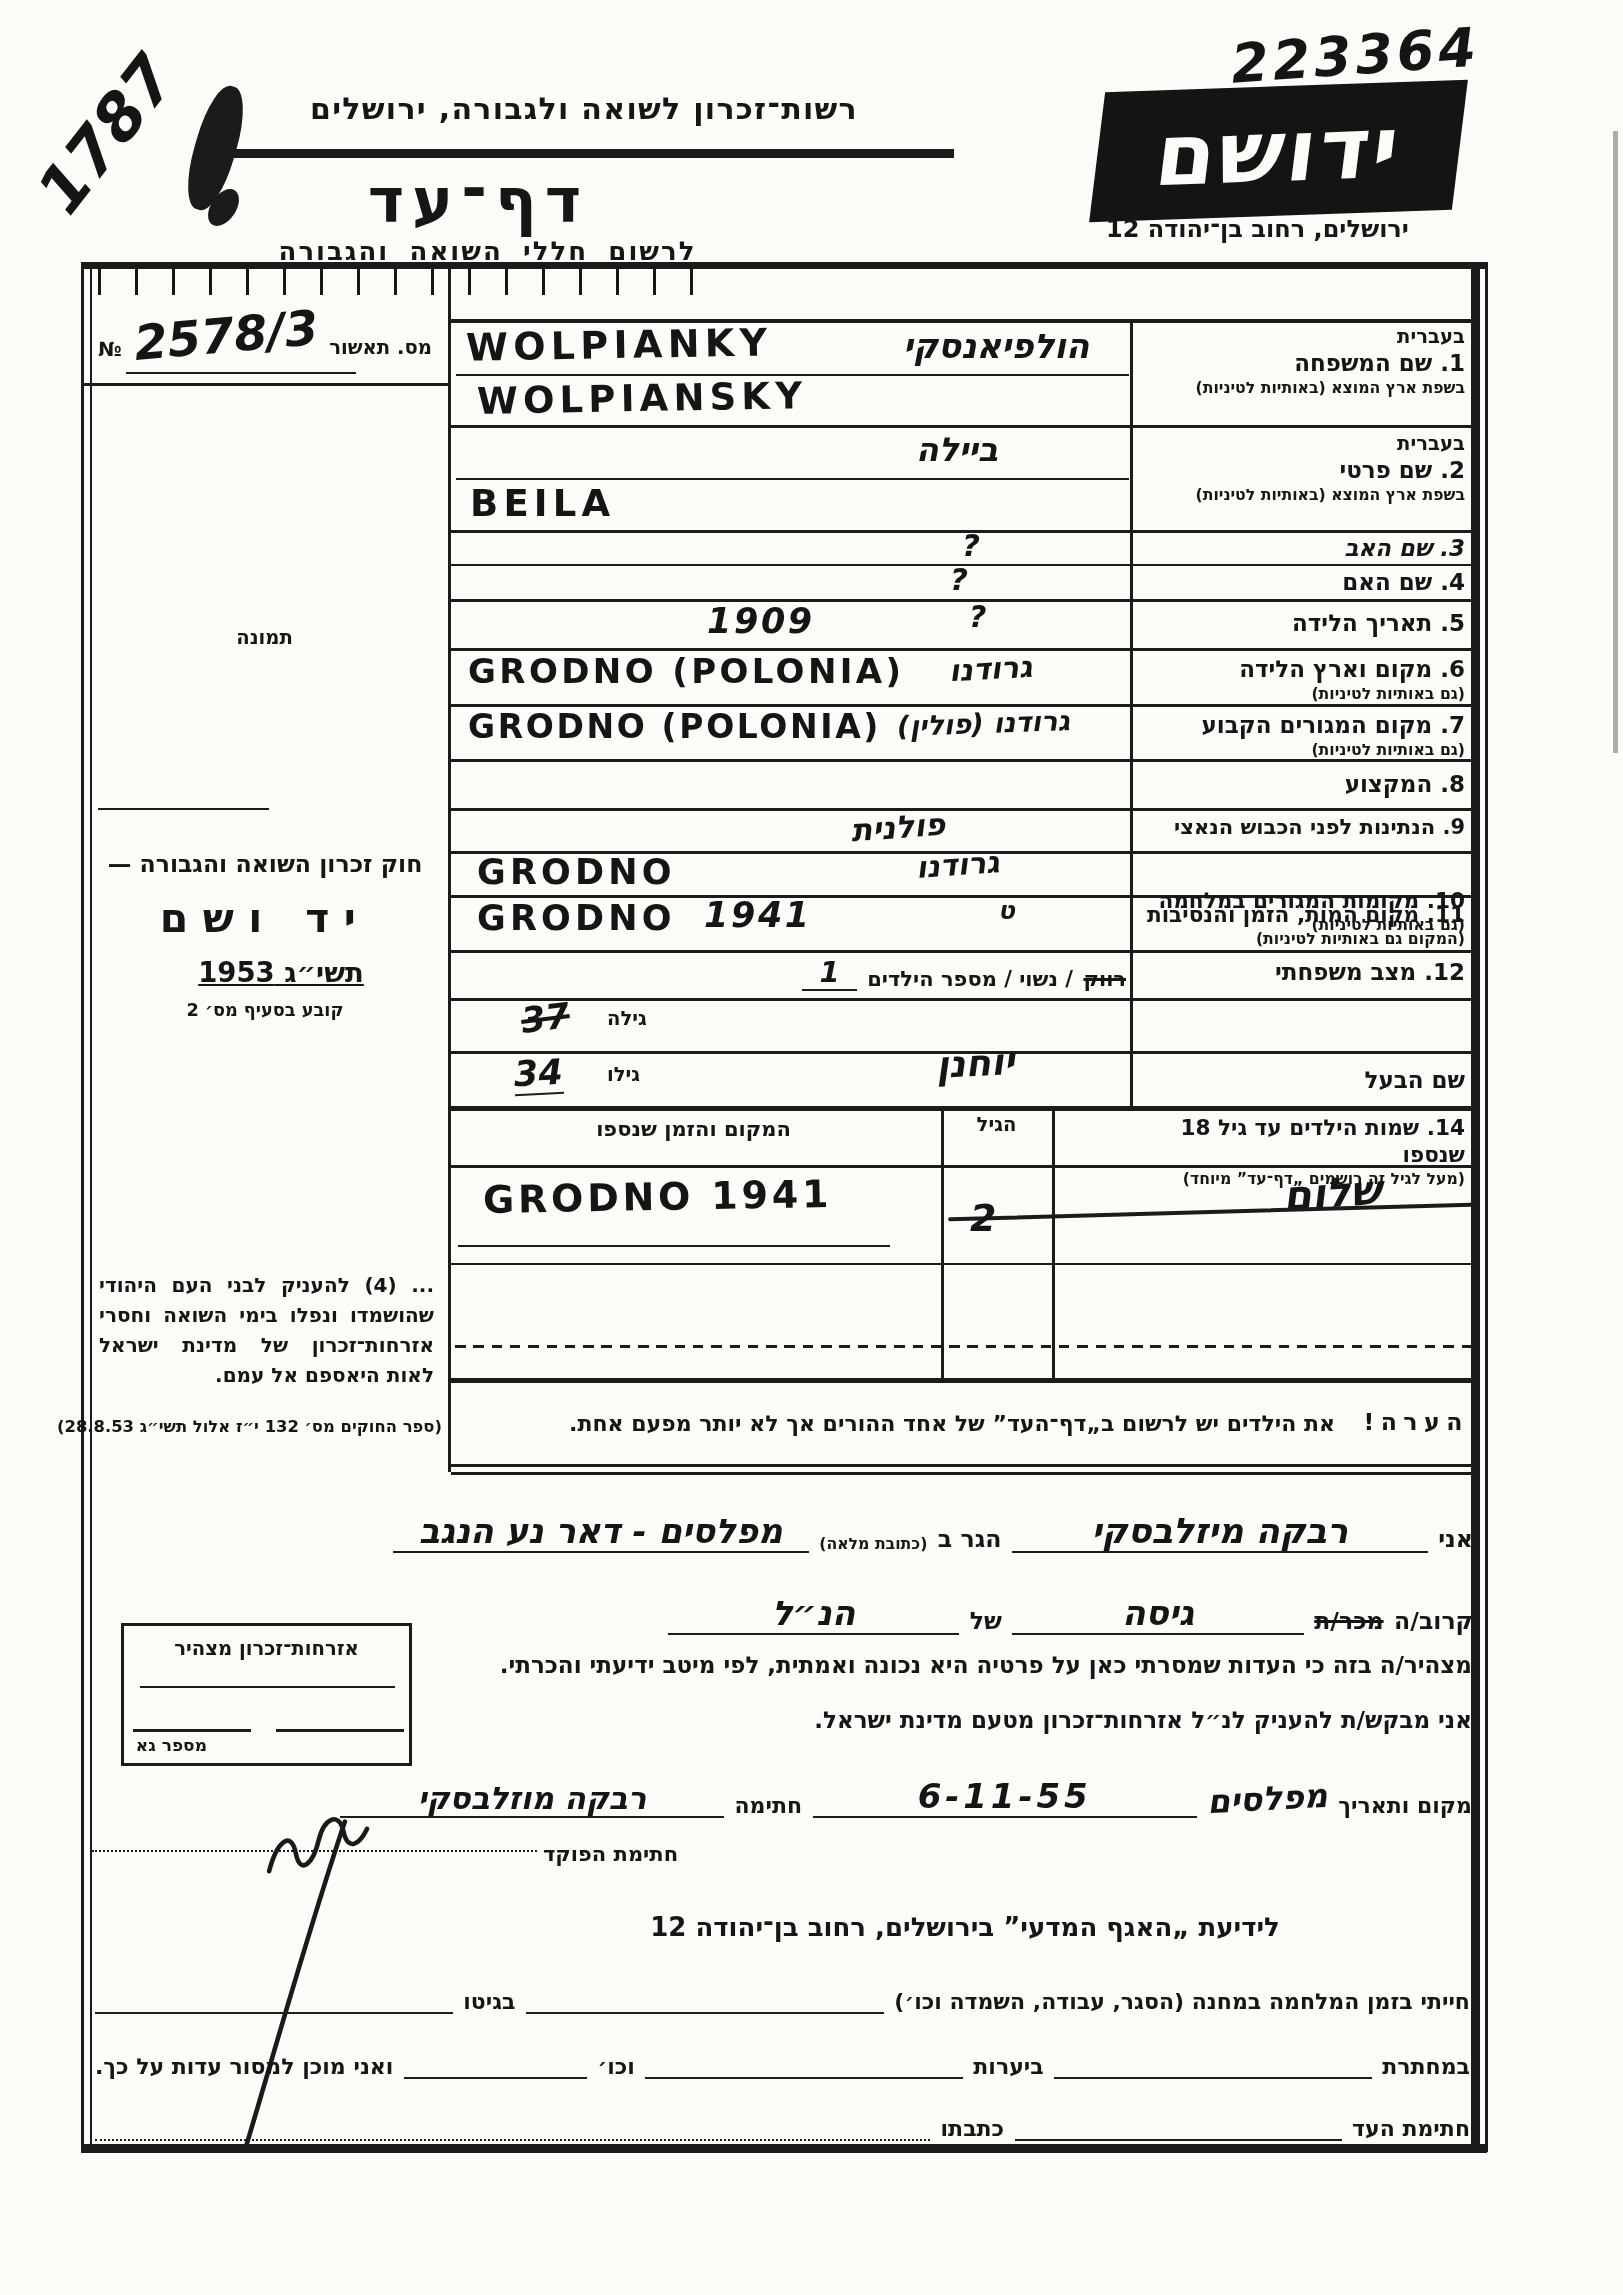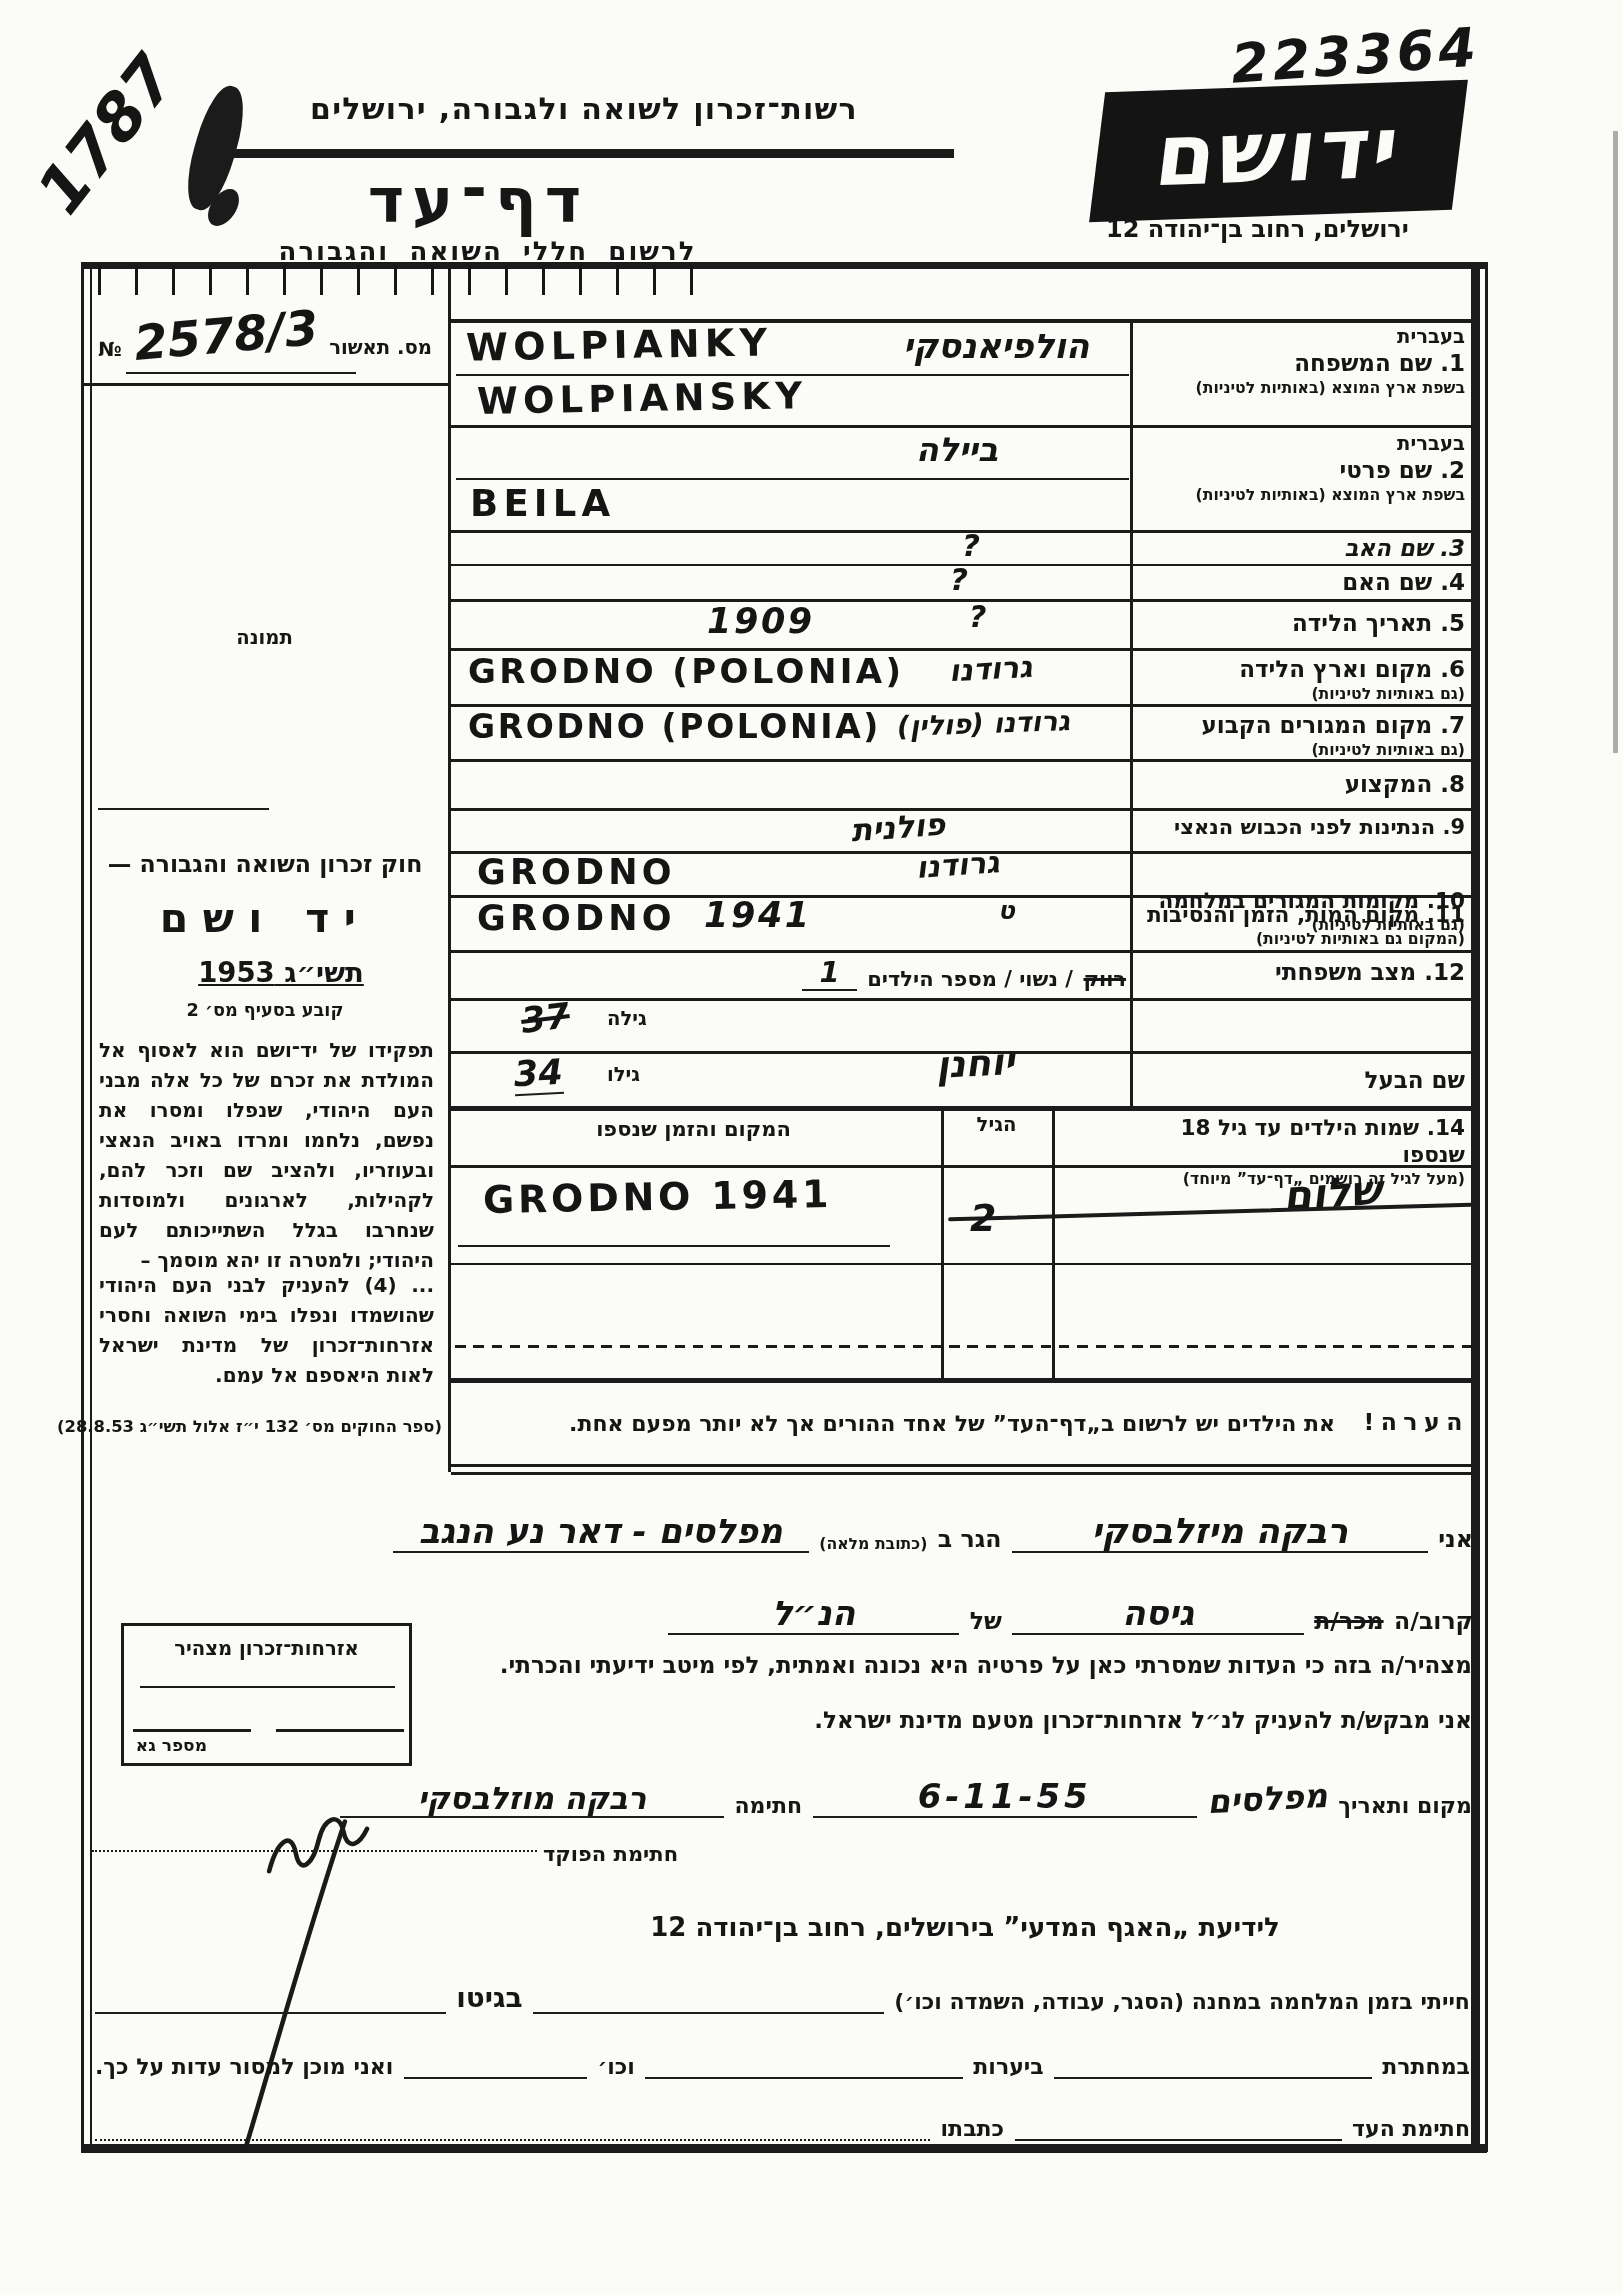--- a/index.html
+++ b/index.html
@@ -65,21 +65,20 @@
   <div class="t hwh" style="left:134px;top:308px;font-size:48px;transform:rotate(-5deg);">2578/3</div>
   <div class="ln" style="left:126px;top:372px;width:230px;height:2px;"></div>
   <div class="ln" style="left:81px;top:383px;width:367px;height:2.6px;"></div>
   <div class="t rtl b ctr" style="left:81px;top:627px;width:367px;font-size:19.6px;">תמונה</div>
   <div class="ln" style="left:98px;top:808px;width:171px;height:2px;"></div>
 
   <div class="t rtl b ctr" style="left:98px;top:851px;width:334px;font-size:23.6px;">חוק זכרון השואה והגבורה —</div>
   <div class="t rtl b ctr" style="left:98px;top:895px;width:334px;font-size:41px;letter-spacing:14.4px;">יד ושם</div>
   <div class="t rtl b ctr" style="left:114px;top:957px;width:334px;font-size:27.5px;text-decoration:underline;">תשי״ג 1953</div>
   <div class="t rtl b ctr" style="left:98px;top:1000px;width:334px;font-size:17.7px;"><span>קובע בסעיף מס׳ 2</span></div>
-  <div class="t rtl b w" style="left:99px;top:1035px;width:335px;font-size:20px;line-height:1.5;text-align:justify;">תפקידו של יד־ושם הוא לאסוף אל המולדת את זכרם של כל אלה מבני העם היהודי, שנפלו ומסרו את נפשם, נלחמו ומרדו באויב הנאצי ובעוזריו, ולהציב שם וזכר להם, לקהילות, לארגונים ולמוסדות שנחרבו בגלל השתייכותם לעם היהודי; ולמטרה זו יהא מוסמך –</div>
   <div class="t rtl b w" style="left:99px;top:1270px;width:335px;font-size:20px;line-height:1.5;text-align:justify;">... (4) להעניק לבני העם היהודי שהושמדו ונפלו בימי השואה וחסרי אזרחות־זכרון של מדינת ישראל לאות היאספם אל עמם.</div>
   <div class="t rtl b ctr" style="left:89px;top:1418px;width:353px;font-size:16.4px;">(ספר החוקים מס׳ 132 י״ז אלול תשי״ג 28.8.53)</div>
 
   <div class="ln" style="left:451px;top:319px;width:1021px;height:3.9px;"></div>
   <div class="ln" style="left:456px;top:374px;width:673px;height:2px;"></div>
   <div class="ln" style="left:451px;top:425px;width:1021px;height:2.6px;"></div>
   <div class="ln" style="left:456px;top:478px;width:673px;height:2px;"></div>
   <div class="ln" style="left:451px;top:530px;width:1021px;height:2.6px;"></div>
   <div class="ln" style="left:451px;top:564px;width:1021px;height:2px;"></div>
   <div class="ln" style="left:451px;top:599px;width:1021px;height:2.6px;"></div>
@@ -248,21 +247,21 @@
     <div style="position:absolute;left:9.2px;top:103px;width:118px;height:2.6px;background:#1b1b1b;"></div>
     <div style="position:absolute;left:152px;top:103px;width:128px;height:2.6px;background:#1b1b1b;"></div>
     <div class="rtl b" style="position:absolute;left:11.8px;top:110px;font-size:17px;">מספר גא</div>
   </div>
 
   <div class="t rtl b ctr" style="left:556px;top:1913px;width:818px;font-size:26px;">לידיעת „האגף המדעי” בירושלים, רחוב בן־יהודה 12</div>
 
   <div class="fr" style="left:95px;top:1975px;width:1375px;height:39px;">
     <span class="pr rtl" style="font-size:22px;">חייתי בזמן המלחמה במחנה (הסגר, עבודה, השמדה וכו׳)</span>
     <span class="fl"></span>
-    <span class="pr rtl" style="font-size:28px;">בגיטו</span>
+    <span class="pr rtl" style="font-size:22px;">בגיטו</span>
     <span class="fl"></span>
   </div>
 
   <div class="fr" style="left:95px;top:2040px;width:1375px;height:39px;">
     <span class="pr rtl" style="font-size:22px;">במחתרת</span>
     <span class="fl"></span>
     <span class="pr rtl" style="font-size:22px;">ביערות</span>
     <span class="fl"></span>
     <span class="pr rtl" style="font-size:22px;">וכו׳</span>
     <span class="fl" style="max-width:170px;"></span>

